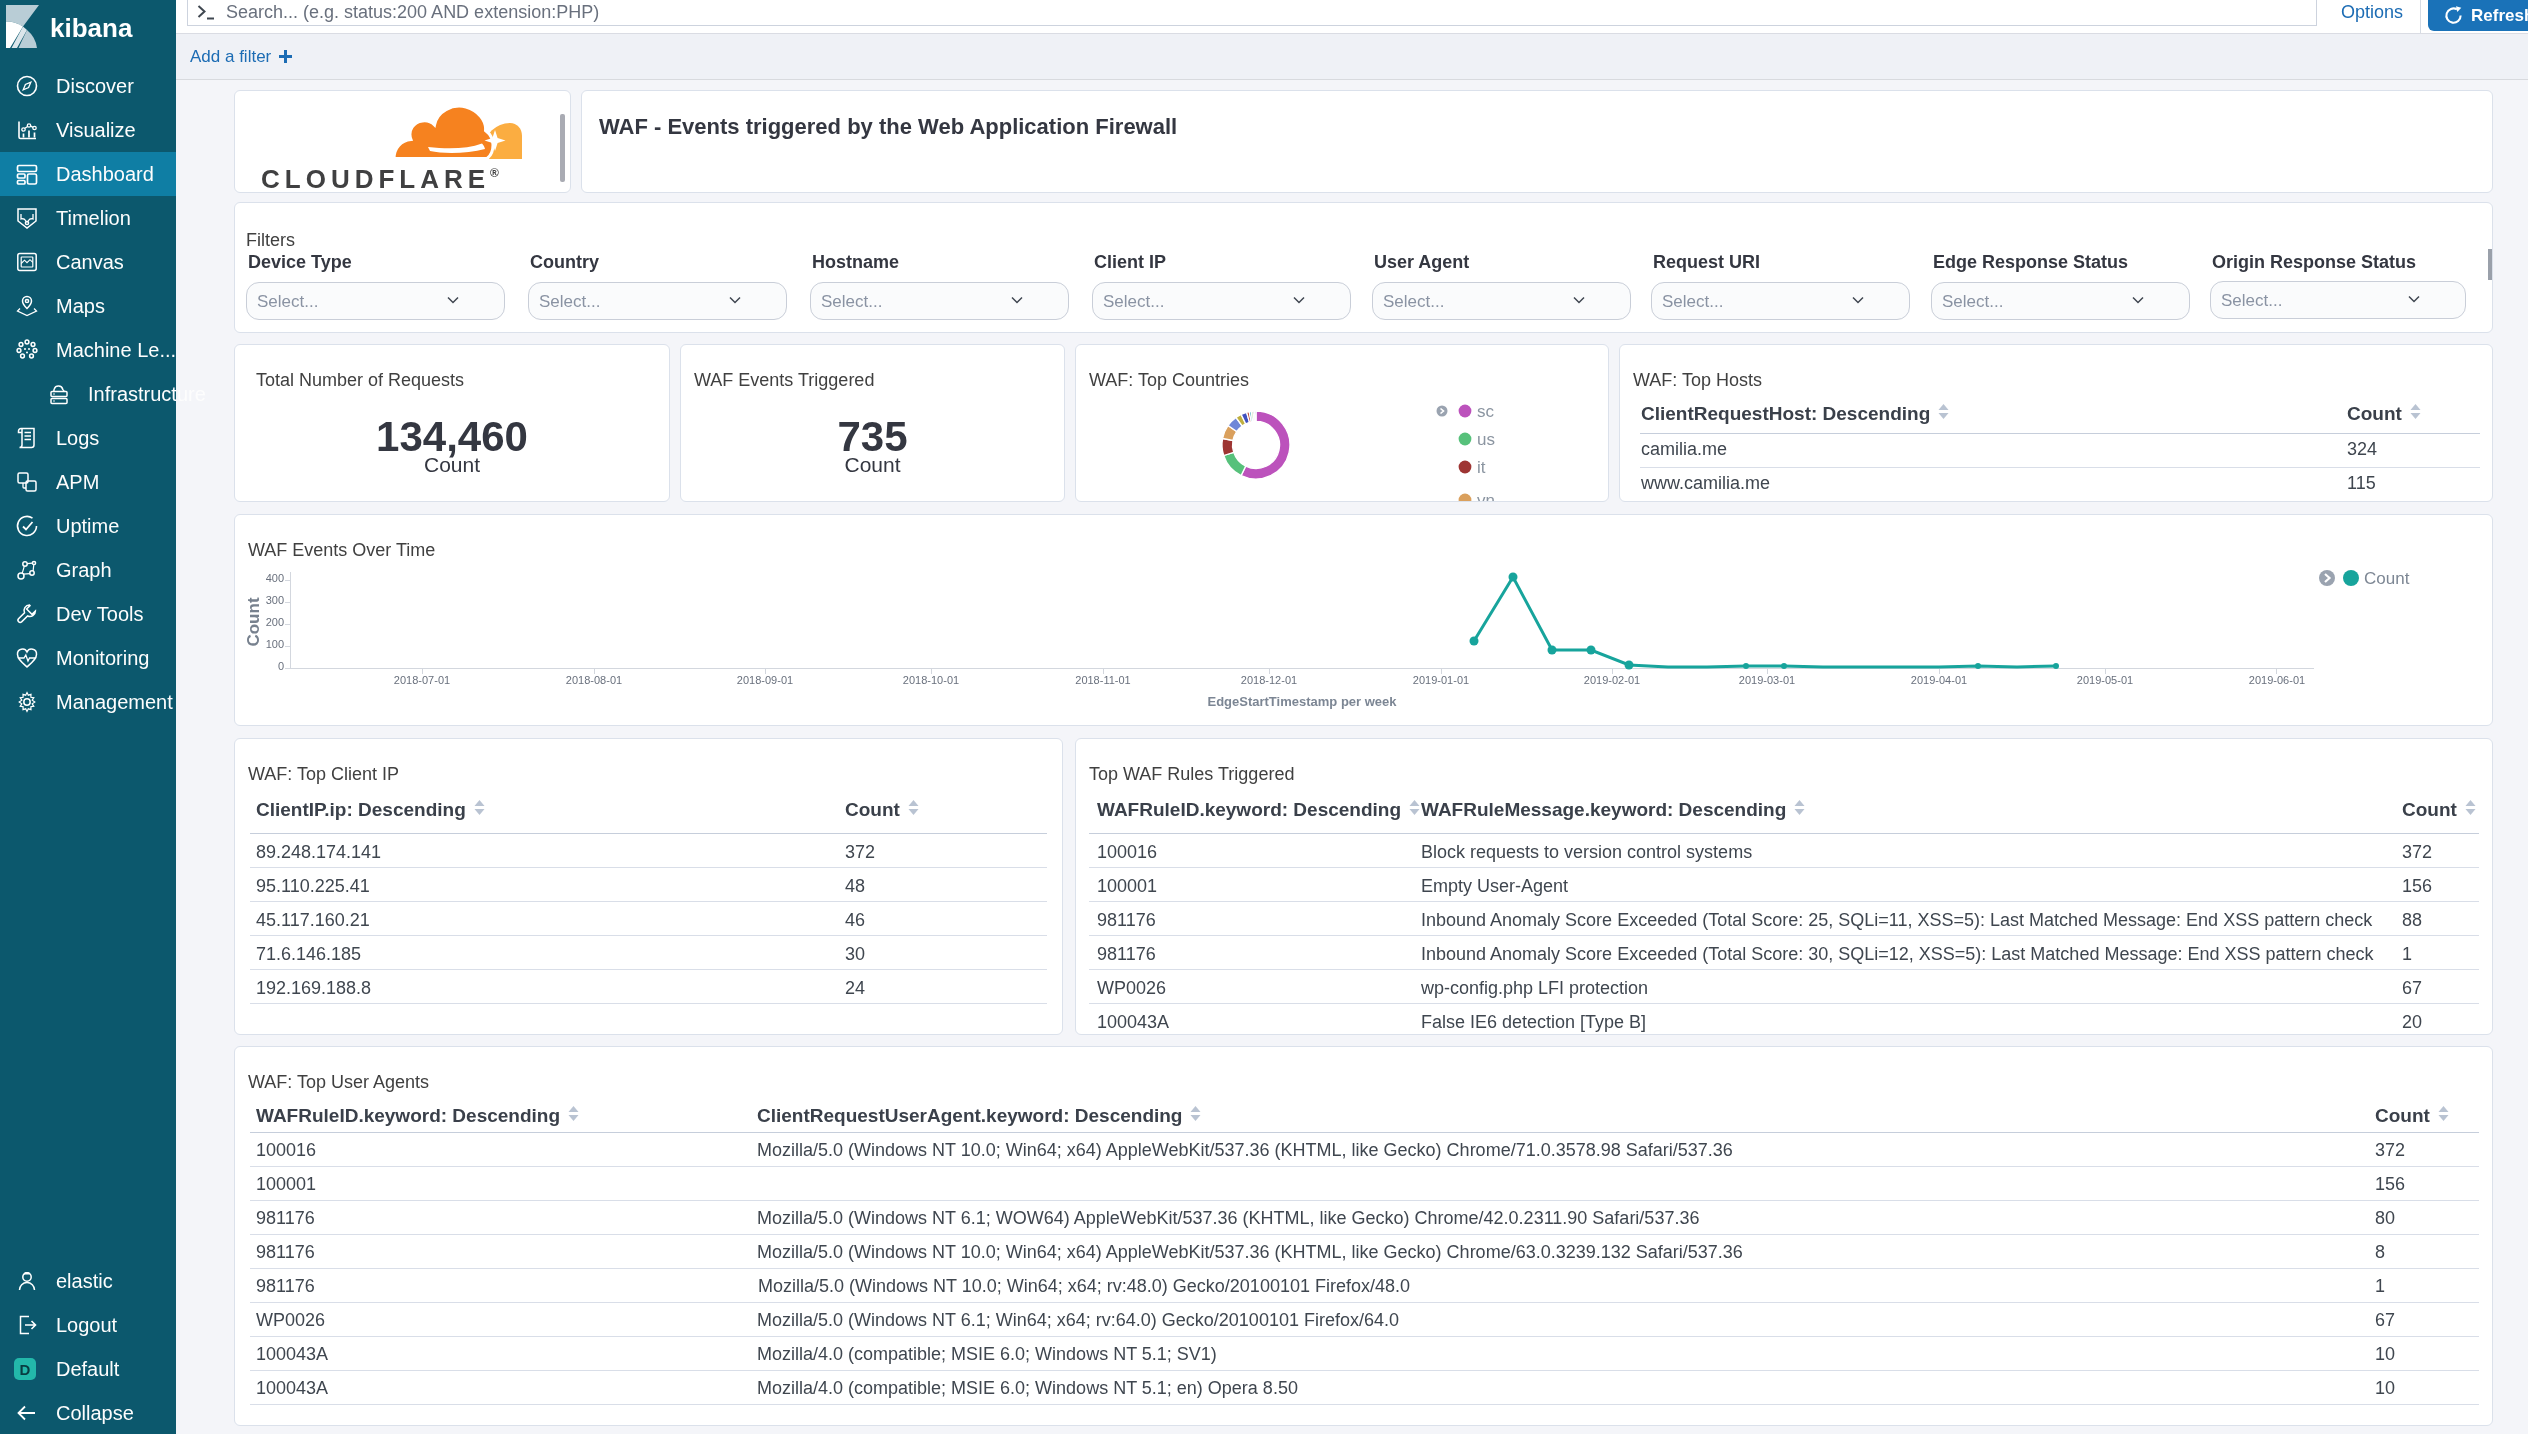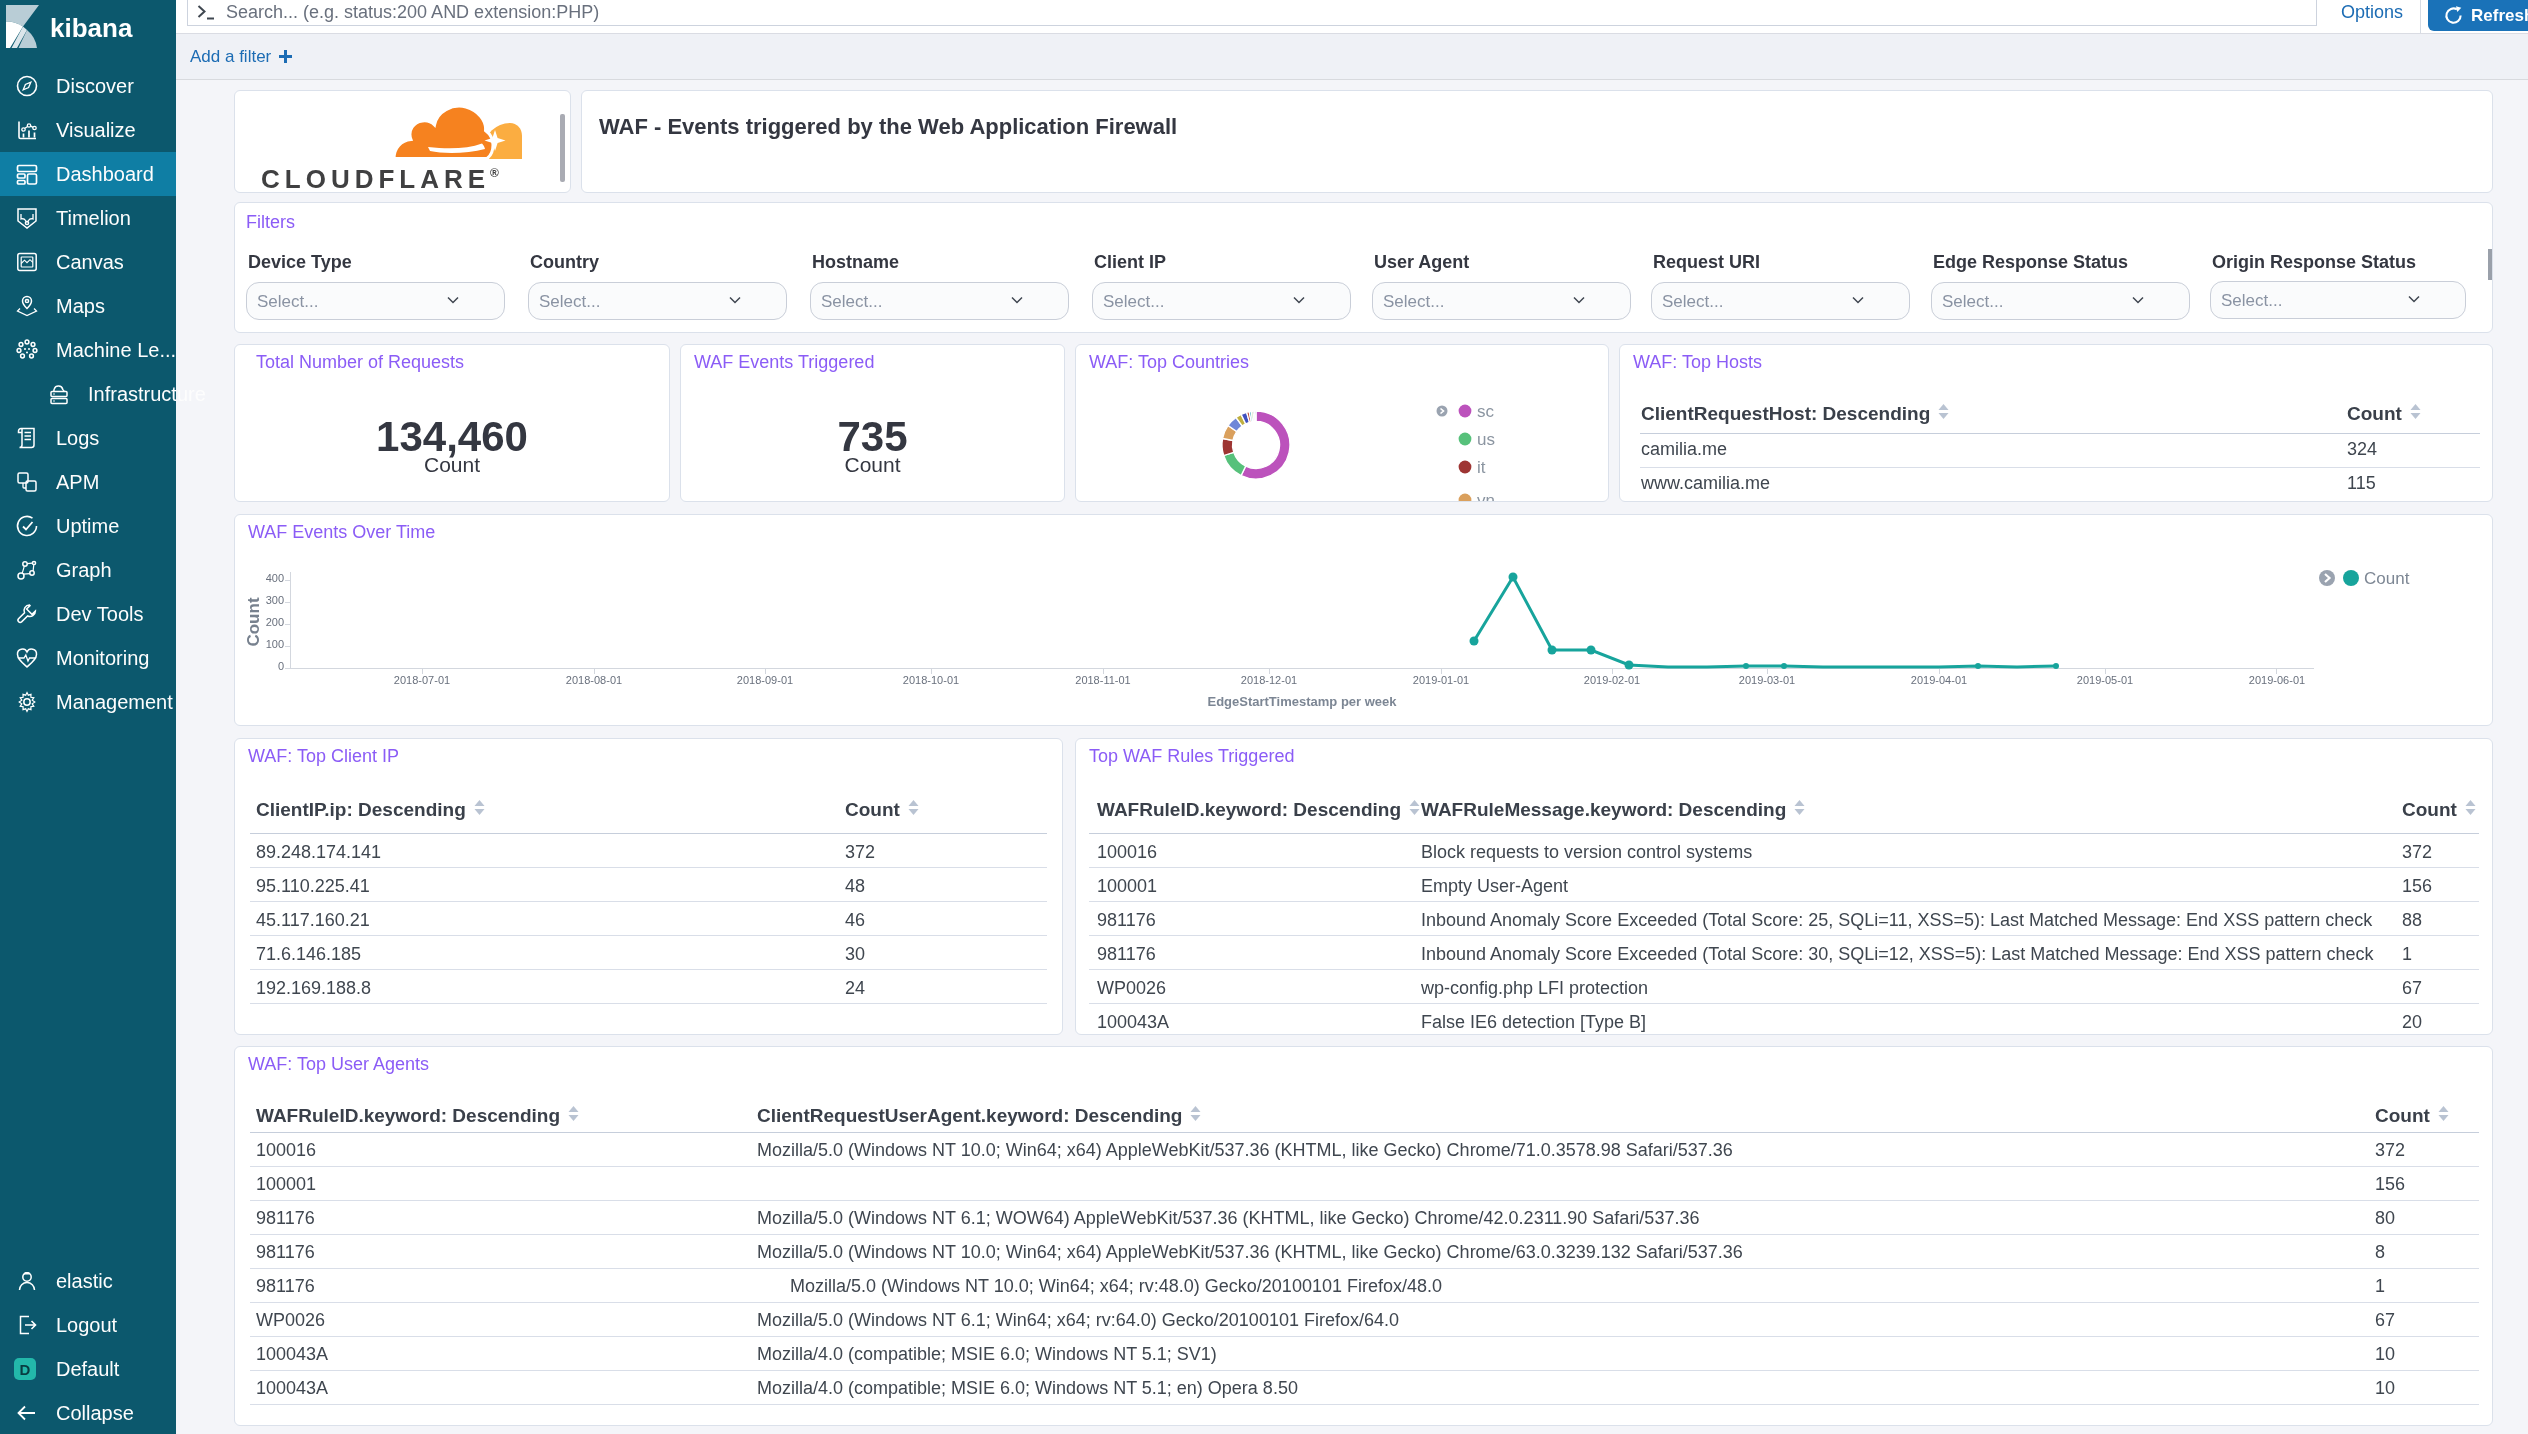--- a/index.html
+++ b/index.html
@@ -1,19 +1,19 @@
 <!DOCTYPE html>
 <html><head>
 <meta charset="utf-8">
 <style>
   * { margin:0; padding:0; box-sizing:border-box; }
   html,body { width:2528px; height:1434px; overflow:hidden; background:#f4f5f9; font-family:"Liberation Sans", sans-serif; }
   .p { position:absolute; }
   .panel { position:absolute; background:#fff; border:1px solid #dbe1eb; border-radius:6px; }
-  .ptitle { position:absolute; font-size:18px; color:#8b5cf6; }
+  .ptitle { position:absolute; font-size:18px; color:#404040;margin-top:18px; }
   .th { position:absolute; font-size:19px; font-weight:bold; color:#3a404a; white-space:nowrap; }
   .td { position:absolute; font-size:18px; color:#3f464f; white-space:nowrap; }
   .hline { position:absolute; height:1px; background:#d9dee8; }
   .navitem { position:absolute; left:56px; font-size:20px; color:#fdfdfd; white-space:nowrap; }
   .xlab { position:absolute; font-size:11px; color:#69707d; width:90px; text-align:center; }
   .ylab { position:absolute; font-size:11px; color:#69707d; width:40px; text-align:right; }
   .filterlab { position:absolute; font-size:18px; font-weight:bold; color:#343741; }
   .select { position:absolute; width:259px; height:38px; border:1px solid #c9ced8; border-radius:13px; background:#fafbfc; }
   .select span { position:absolute; left:10px; top:9px; font-size:17px; color:#8a93a3; }
 </style>
@@ -494,21 +494,21 @@
 <div class="hline" style="left:250px;top:1200px;width:2229px;"></div>
 <div class="td" style="left:256px;top:1208px;">981176</div>
 <div class="td" style="left:757px;top:1208px;text-align:right;">Mozilla/5.0 (Windows NT 6.1; WOW64) AppleWebKit/537.36 (KHTML, like Gecko) Chrome/42.0.2311.90 Safari/537.36</div>
 <div class="td" style="left:2375px;top:1208px;">80</div>
 <div class="hline" style="left:250px;top:1234px;width:2229px;"></div>
 <div class="td" style="left:256px;top:1242px;">981176</div>
 <div class="td" style="left:757px;top:1242px;">Mozilla/5.0 (Windows NT 10.0; Win64; x64) AppleWebKit/537.36 (KHTML, like Gecko) Chrome/63.0.3239.132 Safari/537.36</div>
 <div class="td" style="left:2375px;top:1242px;">8</div>
 <div class="hline" style="left:250px;top:1268px;width:2229px;"></div>
 <div class="td" style="left:256px;top:1276px;">981176</div>
-<div class="td" style="left:790px;top:1276px;">Mozilla/5.0 (Windows NT 10.0; Win64; x64; rv:48.0) Gecko/20100101 Firefox/48.0</div>
+<div class="td" style="left:758px;top:1276px;">Mozilla/5.0 (Windows NT 10.0; Win64; x64; rv:48.0) Gecko/20100101 Firefox/48.0</div>
 <div class="td" style="left:2375px;top:1276px;">1</div>
 <div class="hline" style="left:250px;top:1302px;width:2229px;"></div>
 <div class="td" style="left:256px;top:1310px;">WP0026</div>
 <div class="td" style="left:757px;top:1310px;">Mozilla/5.0 (Windows NT 6.1; Win64; x64; rv:64.0) Gecko/20100101 Firefox/64.0</div>
 <div class="td" style="left:2375px;top:1310px;">67</div>
 <div class="hline" style="left:250px;top:1336px;width:2229px;"></div>
 <div class="td" style="left:256px;top:1344px;">100043A</div>
 <div class="td" style="left:757px;top:1344px;">Mozilla/4.0 (compatible; MSIE 6.0; Windows NT 5.1; SV1)</div>
 <div class="td" style="left:2375px;top:1344px;">10</div>
 <div class="hline" style="left:250px;top:1370px;width:2229px;"></div>

